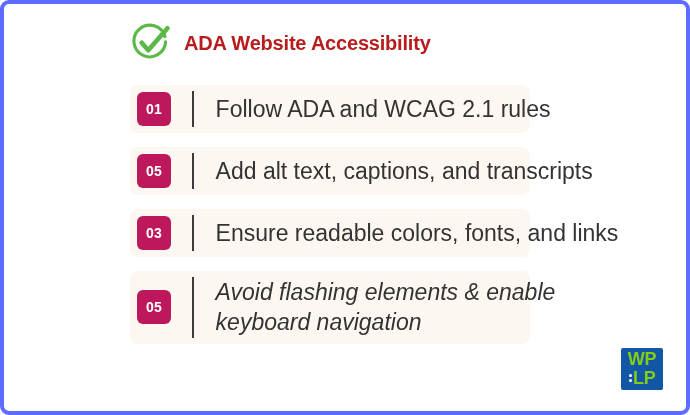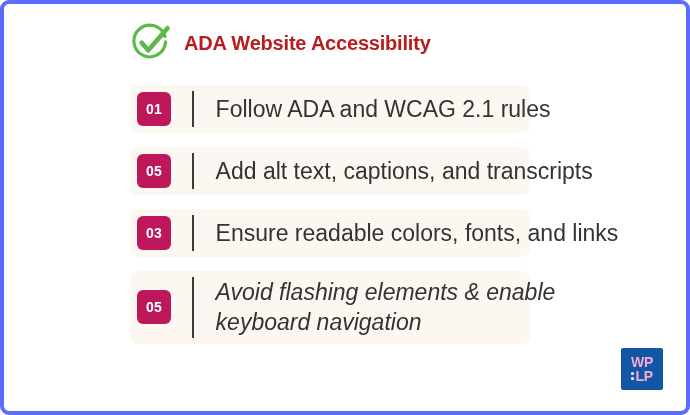--- a/index.html
+++ b/index.html
@@ -116,22 +116,22 @@
     background: #1257a6;
     border-radius: 2px;
     display: flex;
     flex-direction: column;
     align-items: center;
     justify-content: center;
     padding: 3px 0;
     box-sizing: border-box;
   }
   .logo-line {
-    color: #f9a8d4;
-    font-size: 14px;
+    color: #84cc16;
+    font-size: 18px;
     font-weight: bold;
     line-height: 1.03;
     letter-spacing: -0.3px;
     display: flex;
     align-items: center;
   }
   .logo-dots {
     display: inline-flex;
     flex-direction: column;
     justify-content: center;

